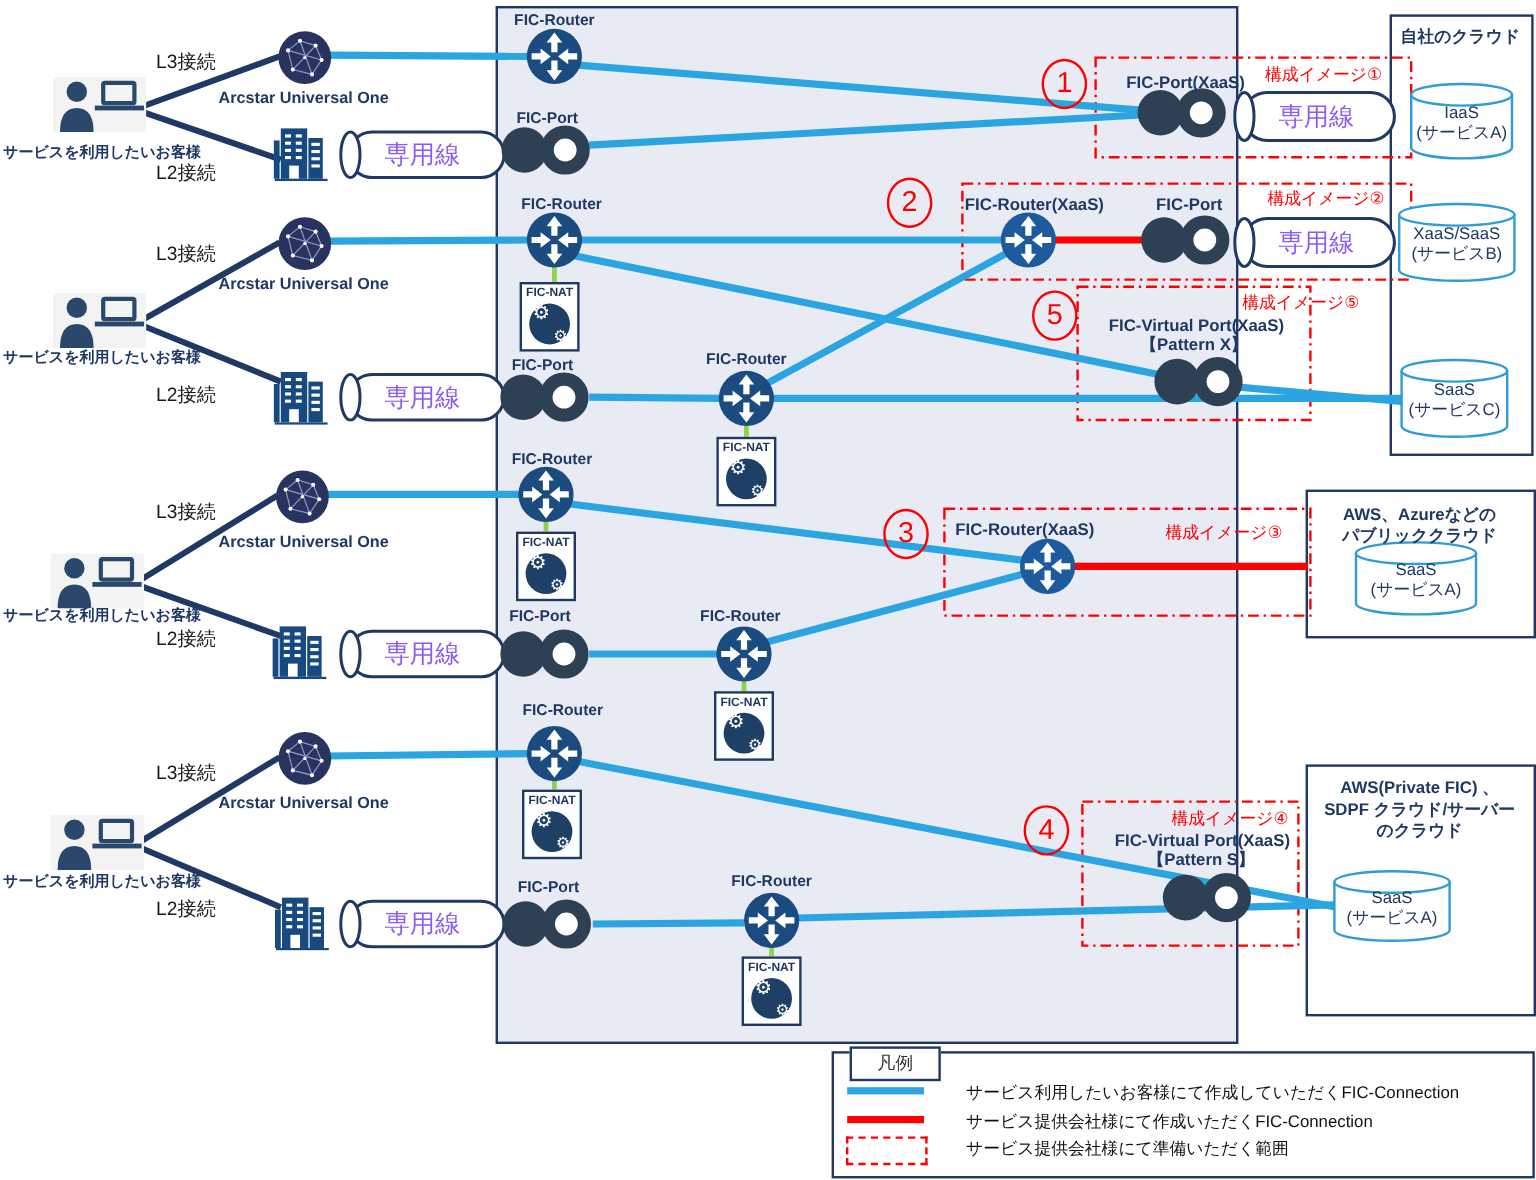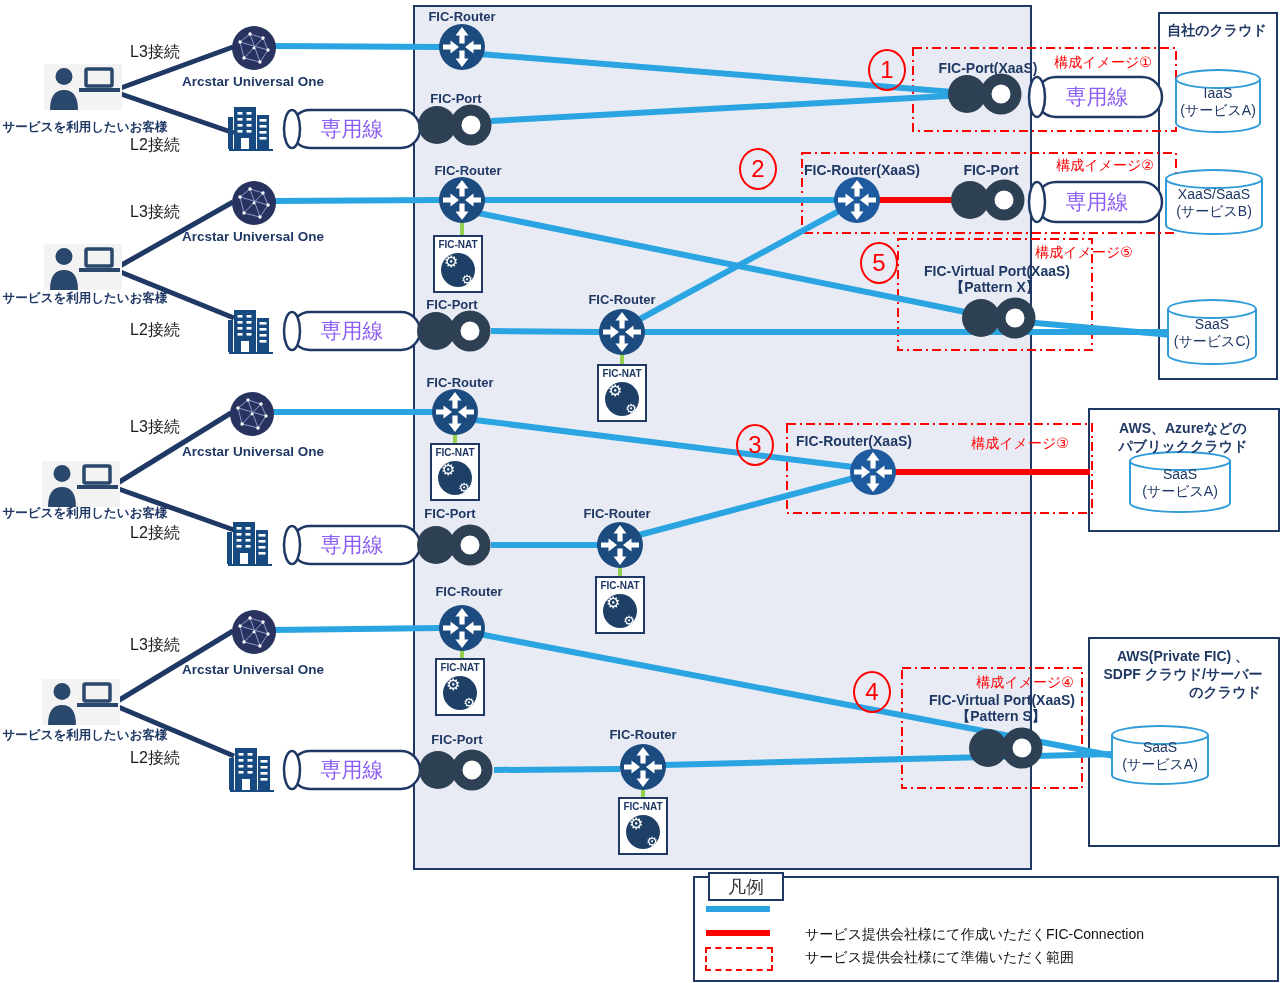--- a/index.html
+++ b/index.html
@@ -29,21 +29,21 @@
   .t-ctitle{font-weight:bold;font-size:14px;color:#1F3864;}
   .badge{position:absolute;width:34px;height:38px;border:2px solid #FF0000;border-radius:50%;
          color:#FF0000;font-size:24px;display:flex;align-items:center;justify-content:center;z-index:4;}
   .nat{position:absolute;width:50px;height:58px;background:#fff;border:2px solid #1F3864;
        display:flex;flex-direction:column;align-items:center;padding-top:3px;box-sizing:border-box;z-index:3;}
   .nat .nl{font-weight:bold;font-size:10px;line-height:1;color:#1F3864;}
   .nat .gc{margin-top:3px;width:34px;height:34px;border-radius:50%;background:#1F4066;position:relative;}
   .nat .g1{position:absolute;left:3px;top:1px;color:#fff;font-size:16px;line-height:1;}
   .nat .g2{position:absolute;right:2px;bottom:1px;color:#fff;font-size:13px;line-height:1;}
   .tab{position:absolute;left:708px;top:872px;width:72px;height:25px;border:2px solid #1F3864;background:#fff;
-       display:flex;align-items:center;justify-content:center;font-size:18px;color:#333;z-index:4;}
+       display:flex;align-items:center;justify-content:center;font-size:15px;color:#333;z-index:4;}
   .Ll{position:absolute;left:805px;transform:translateY(-50%);font-size:14px;color:#111;z-index:4;white-space:nowrap;}
   .ls-blue{position:absolute;left:706px;top:906px;width:64px;height:6px;background:#2AA5E2;z-index:4;}
   .ls-red{position:absolute;left:706px;top:930px;width:64px;height:6px;background:#FF0000;z-index:4;}
   .ls-dash{position:absolute;left:705px;top:947px;width:64px;height:20px;border:2px dashed #FF0000;z-index:4;}
 </style>
 </head>
 <body>
 
 <div id="stage">
 
@@ -377,26 +377,27 @@
 
   <div class="L t-ctitle" style="left:1183px;top:429px">AWS、Azureなどの</div>
   <div class="L t-ctitle" style="left:1183px;top:447px">パブリッククラウド</div>
   <div class="L t-cyl" style="left:1180px;top:483px">
     <div>SaaS</div>
     <div>(サービスA)</div>
   </div>
 
   <div class="L t-ctitle" style="left:1183px;top:657px">AWS(Private FIC) 、</div>
   <div class="L t-ctitle" style="left:1183px;top:675px">SDPF クラウド/サーバー</div>
-  <div class="L t-ctitle" style="left:1225px;top:693px">のクラウド</div>
+  <div class="L t-ctitle" style="left:1183px;top:693px">のクラウド</div>
   <div class="L t-cyl" style="left:1160px;top:756px">
     <div>SaaS</div>
     <div>(サービスA)</div>
   </div>
 
   <div class="tab">凡例</div>
   <div class="ls-blue"></div>
   <div class="ls-red"></div>
   <div class="ls-dash"></div>
+  <div class="Ll" style="top:911px">サービス利用したいお客様にて作成していただくFIC-Connection</div>
   <div class="Ll" style="top:935px">サービス提供会社様にて作成いただくFIC-Connection</div>
   <div class="Ll" style="top:958px">サービス提供会社様にて準備いただく範囲</div>
 
 </div>
 
 </body></html>

